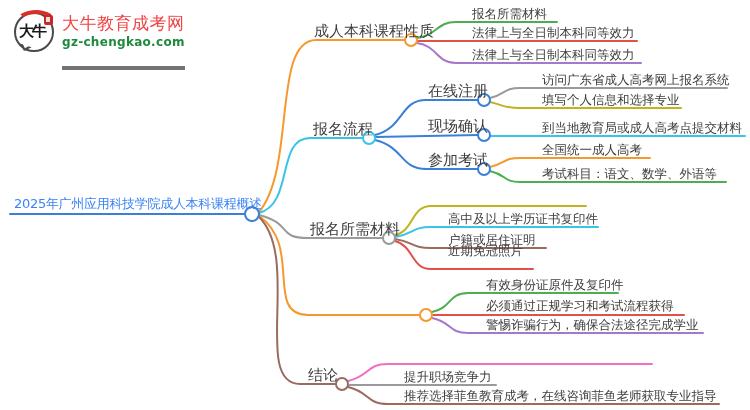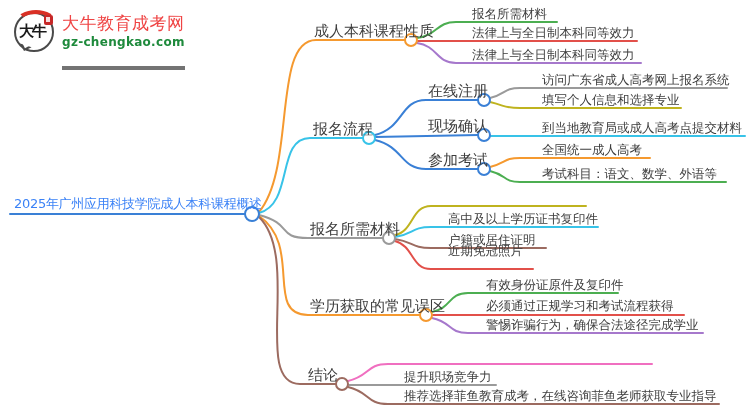--- a/index.html
+++ b/index.html
@@ -106,21 +106,20 @@
   <div class="node" style="left:542px;top:92px">填写个人信息和选择专业</div>
   <div class="node" style="left:542px;top:120px">到当地教育局或成人高考点提交材料</div>
   <div class="node" style="left:542px;top:142px">全国统一成人高考</div>
   <div class="node" style="left:542px;top:166px">考试科目：语文、数学、外语等</div>
 
   <div class="node lvl1" style="left:310px;top:222px">报名所需材料</div>
   <div class="node" style="left:448px;top:211px">高中及以上学历证书复印件</div>
   <div class="node" style="left:448px;top:232px">户籍或居住证明</div>
   <div class="node" style="left:448px;top:243px">近期免冠照片</div>
 
-  <div class="node lvl1" style="left:310px;top:299px">学历获取的常见误区</div>
   <div class="node" style="left:486px;top:277px">有效身份证原件及复印件</div>
   <div class="node" style="left:486px;top:298px">必须通过正规学习和考试流程获得</div>
   <div class="node" style="left:486px;top:317px">警惕诈骗行为，确保合法途径完成学业</div>
 
   <div class="node lvl1" style="left:308px;top:368px">结论</div>
   <div class="node" style="left:404px;top:369px">提升职场竞争力</div>
   <div class="node" style="left:404px;top:388px">推荐选择菲鱼教育成考，在线咨询菲鱼老师获取专业指导</div>
 
 </div>
 

